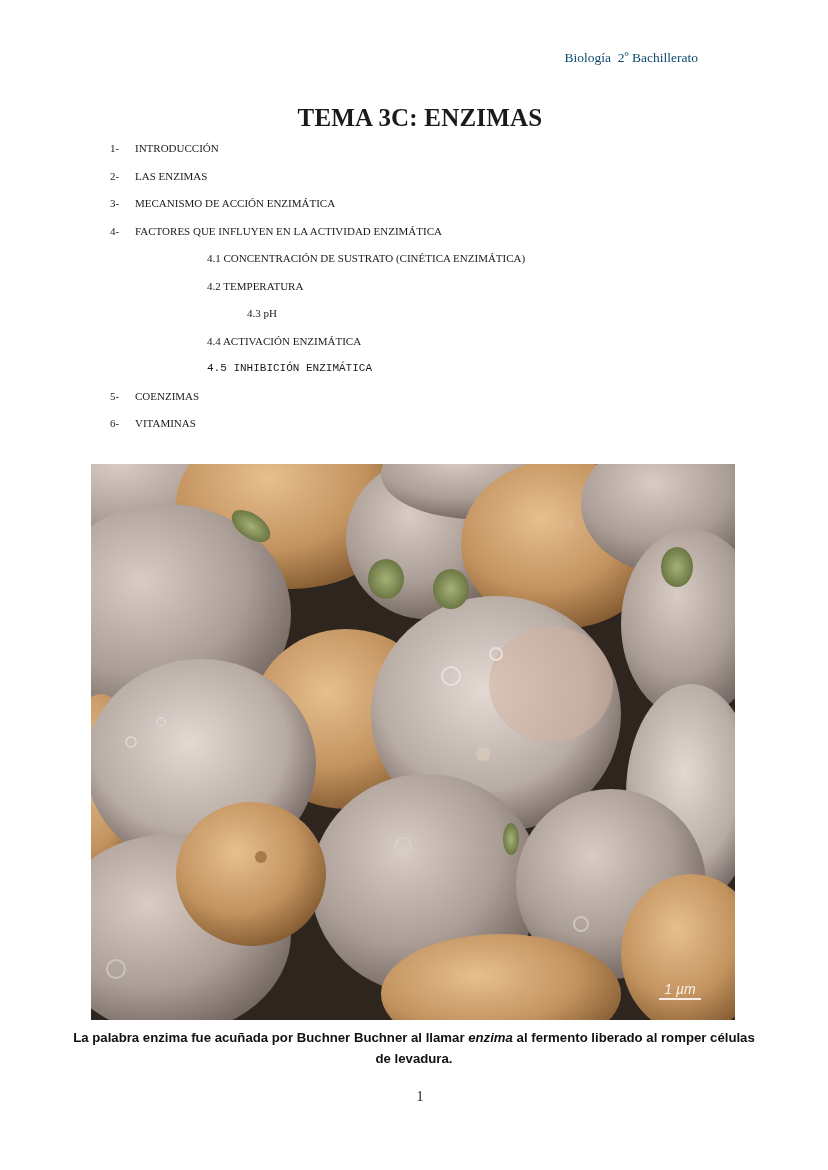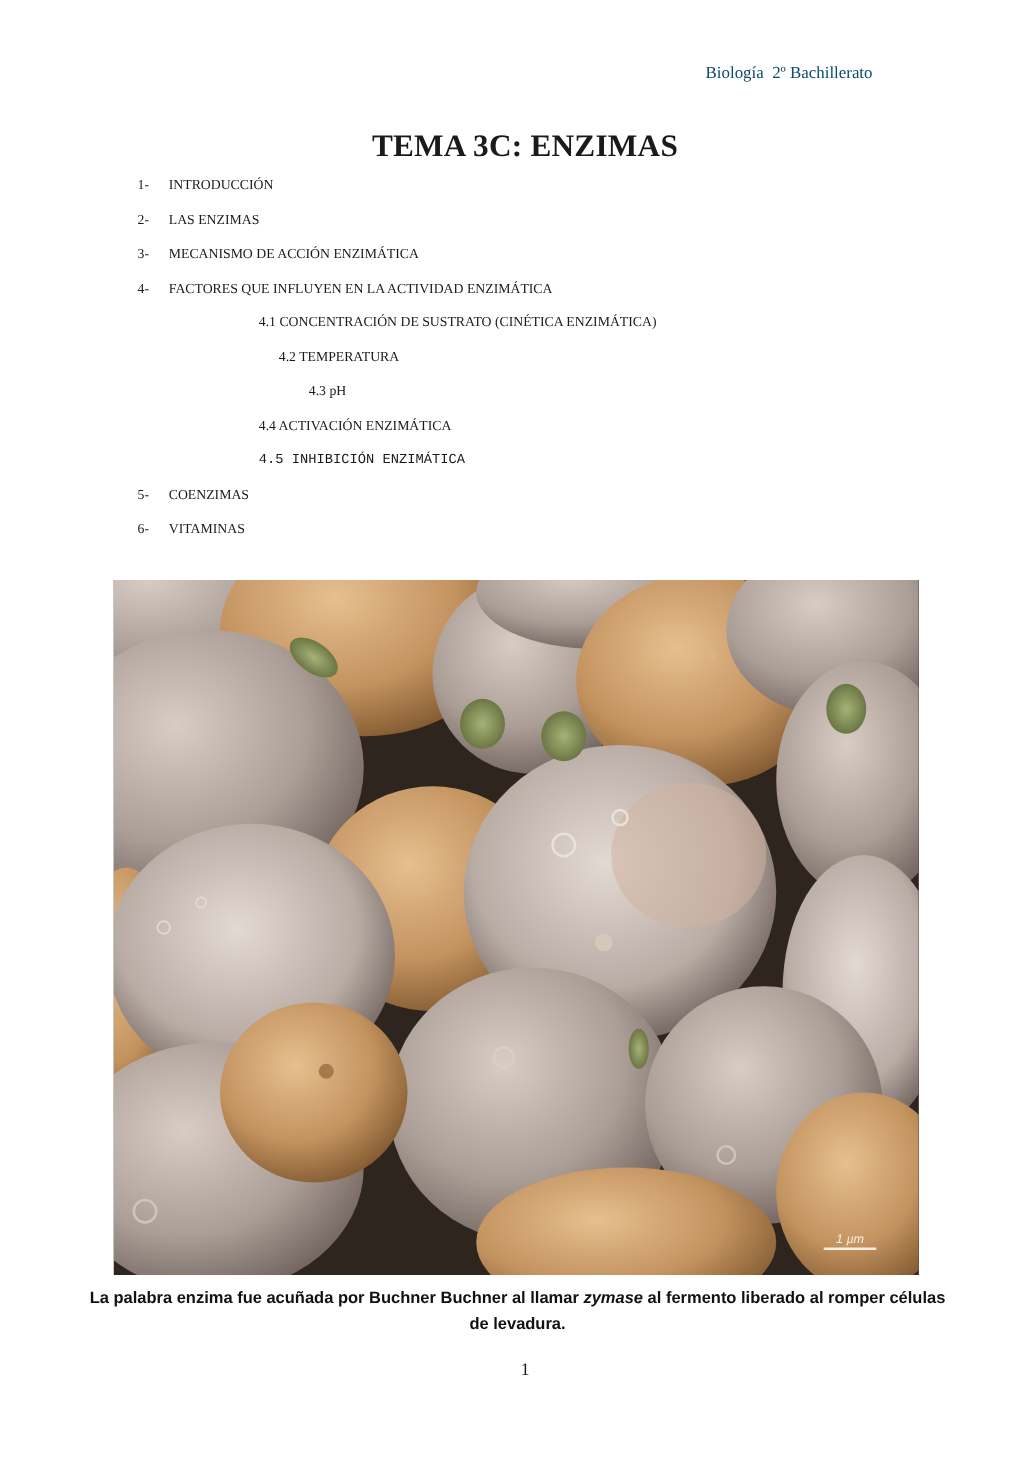--- a/index.html
+++ b/index.html
@@ -7,41 +7,41 @@
          font-family: "Liberation Serif", "DejaVu Serif", serif; color: #1a1a1a; }
   .header-right { position: absolute; top: 50px; right: 130px; font-size: 13.5px; color: #0c4a6e; white-space: pre; }
   .title { position: absolute; top: 104px; left: 0; width: 840px; text-align: center;
            font-weight: bold; font-size: 25px; letter-spacing: 0.2px; }
   .toc { position: absolute; top: 140px; left: 0; width: 828px; }
   .toc-item { position: absolute; font-size: 11px; white-space: nowrap; }
   .toc-num { display: inline-block; width: 25px; }
   .photo { position: absolute; left: 91px; top: 464px; width: 644px; height: 556px; overflow: hidden; background: #3a2e26; }
   .photo svg { display: block; }
   .scale { position: absolute; right: 34px; bottom: 20px; text-align: center; color: #f5efe6;
-           font-family: "Liberation Sans", sans-serif; font-style: italic; font-size: 10px; }
+           font-family: "Liberation Sans", sans-serif; font-style: italic; font-size: 14px; }
   .scale .bar { width: 42px; height: 2px; background: #f5efe6; margin-top: 1px; }
   .caption { position: absolute; top: 1027px; left: 70px; width: 688px; text-align: center;
              font-family: "Liberation Sans", "DejaVu Sans", sans-serif; font-weight: bold; font-size: 13.2px; line-height: 21px; color: #111; }
   .caption em { font-style: italic; }
   .page-num { position: absolute; top: 1089px; left: 0; width: 840px; text-align: center; font-size: 14px; }
 </style>
 </head>
 <body>
 
 <div class="header-right">Biología  2º Bachillerato</div>
 
 <div class="title">TEMA 3C: ENZIMAS</div>
 
 <div class="toc">
   <div class="toc-item" style="left:110px; top:2px;"><span class="toc-num">1-</span><span>INTRODUCCIÓN</span></div>
   <div class="toc-item" style="left:110px; top:30px;"><span class="toc-num">2-</span><span>LAS ENZIMAS</span></div>
   <div class="toc-item" style="left:110px; top:57px;"><span class="toc-num">3-</span><span>MECANISMO DE ACCIÓN ENZIMÁTICA</span></div>
   <div class="toc-item" style="left:110px; top:85px;"><span class="toc-num">4-</span><span>FACTORES QUE INFLUYEN EN LA ACTIVIDAD ENZIMÁTICA</span></div>
   <div class="toc-item" style="left:207px; top:112px;"><span>4.1 CONCENTRACIÓN DE SUSTRATO (CINÉTICA ENZIMÁTICA)</span></div>
-  <div class="toc-item" style="left:207px; top:140px;margin-left:16px;"><span>4.2 TEMPERATURA</span></div>
+  <div class="toc-item" style="left:207px; top:140px;"><span>4.2 TEMPERATURA</span></div>
   <div class="toc-item" style="left:207px; top:167px;margin-left:40px;"><span>4.3 pH</span></div>
   <div class="toc-item" style="left:207px; top:195px;"><span>4.4 ACTIVACIÓN ENZIMÁTICA</span></div>
   <div class="toc-item" style="left:207px; top:222px;font-family:Liberation Mono, monospace;"><span>4.5 INHIBICIÓN ENZIMÁTICA</span></div>
   <div class="toc-item" style="left:110px; top:250px;"><span class="toc-num">5-</span><span>COENZIMAS</span></div>
   <div class="toc-item" style="left:110px; top:277px;"><span class="toc-num">6-</span><span>VITAMINAS</span></div>
 </div>
 
 <div class="photo">
   <svg width="644" height="556" viewBox="0 0 644 556" xmlns="http://www.w3.org/2000/svg">
     <defs>
@@ -104,15 +104,15 @@
     <circle cx="25" cy="505" r="9" fill="none" stroke="#cfc3bc" stroke-width="2"></circle>
     <circle cx="490" cy="460" r="7" fill="none" stroke="#cfc3bc" stroke-width="2"></circle>
     <circle cx="478" cy="60" r="5" fill="#dcb184"></circle>
   </svg>
   <div class="scale">
     <div>1 µm</div>
     <div class="bar"></div>
   </div>
 </div>
 
-<div class="caption"><span>La palabra enzima fue acuñada por Buchner Buchner al llamar </span><em>zymase</em><span> al fermento liberado al romper células de levadura.</span></div>
+<div class="caption"><span>La palabra enzima fue acuñada por Buchner Buchner al llamar </span><em>enzima</em><span> al fermento liberado al romper células de levadura.</span></div>
 
 <div class="page-num">1</div>
 
 </body></html>

